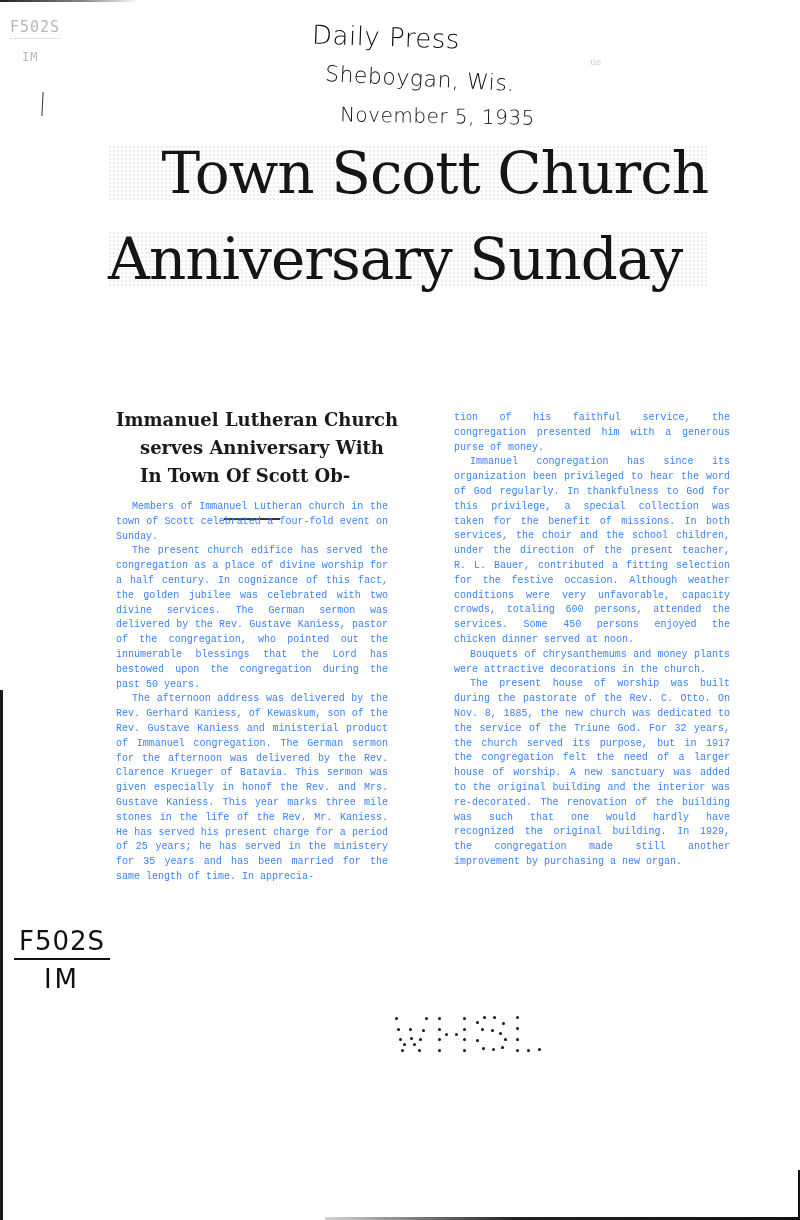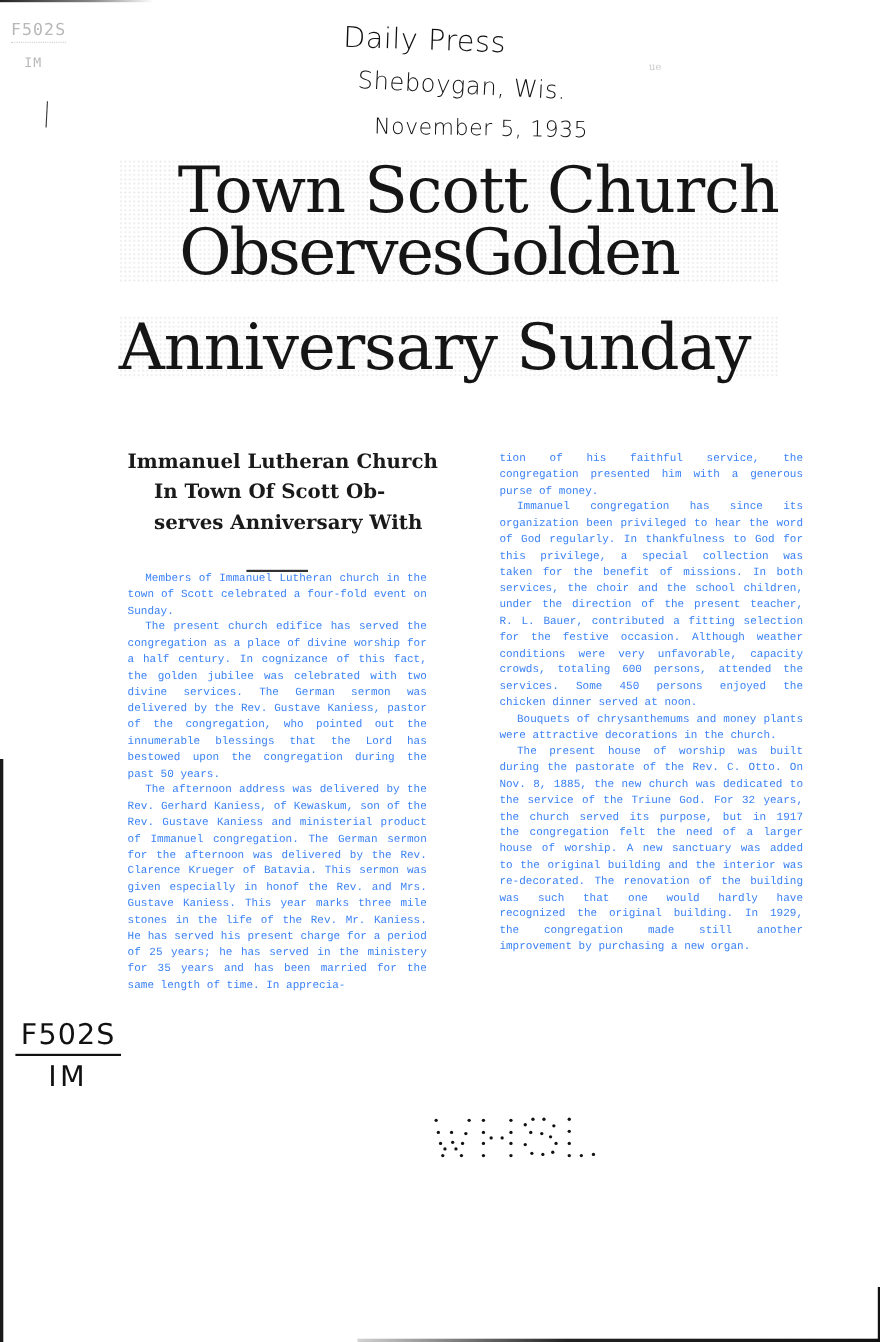--- a/index.html
+++ b/index.html
@@ -118,21 +118,21 @@
 
     
     .col {
       position: absolute;
       font-family: Liberation Mono, monospace;
       font-size: 10px;
       line-height: 14.8px;
       color: #3b82f6;
       text-align: justify;
     }
-    .col.left  { left: 116px; top: 520px; width: 272px; }
+    .col.left  { left: 116px; top: 500px; width: 272px; }
     .col.right { left: 454px; top: 411px; width: 276px; }
 
     .col p { margin: 0; text-indent: 16px; }
     .col p.cont { text-indent: 0; }
 
     .subhead {
       position: absolute;
       left: 116px;
       top: 406px;
       width: 276px;
@@ -181,28 +181,27 @@
 <div class="faint-code sub">IM</div>
 <div class="tick-mark"></div>
 <div class="faint-mark r">ue</div>
 
 <div class="hand hw-paper">Daily Press</div>
 <div class="hand hw-city">Sheboygan, Wis.</div>
 <div class="hand hw-date">November 5, 1935</div>
 
 <h1 class="headline">
   <span class="l1">Town Scott Church</span>
-  <span class="l2">ObservesGolden</span>
   <span class="l3">Anniversary  Sunday</span>
 </h1>
 
 <h2 class="subhead">
   <span>Immanuel Lutheran Church</span>
+  <span class="i">serves Anniversary With</span>
   <span class="i">In Town Of Scott Ob-</span>
-  <span class="i">serves Anniversary With</span>
 </h2>
 
 <div class="rule"></div>
 
 <div class="col left">
   <p>Members of Immanuel Lutheran church in the town of Scott celebrated a four-fold event on Sunday.</p>
   <p>The present church edifice has served the congregation as a place of divine worship for a half century. In cognizance of this fact, the golden jubilee was celebrated with two divine services. The German sermon was delivered by the Rev. Gustave Kaniess, pastor of the congregation, who pointed out the innumerable blessings that the Lord has bestowed upon the congregation during the past 50 years.</p>
   <p>The afternoon address was delivered by the Rev. Gerhard Kaniess, of Kewaskum, son of the Rev. Gustave Kaniess and ministerial product of Immanuel congregation. The German sermon for the afternoon was delivered by the Rev. Clarence Krueger of Batavia. This sermon was given especially in honof the Rev. and Mrs. Gustave Kaniess. This year marks three mile stones in the life of the Rev. Mr. Kaniess. He has served his present charge for a period of 25 years; he has served in the ministery for 35 years and has been married for the same length of time. In apprecia-</p>
 </div>
 

